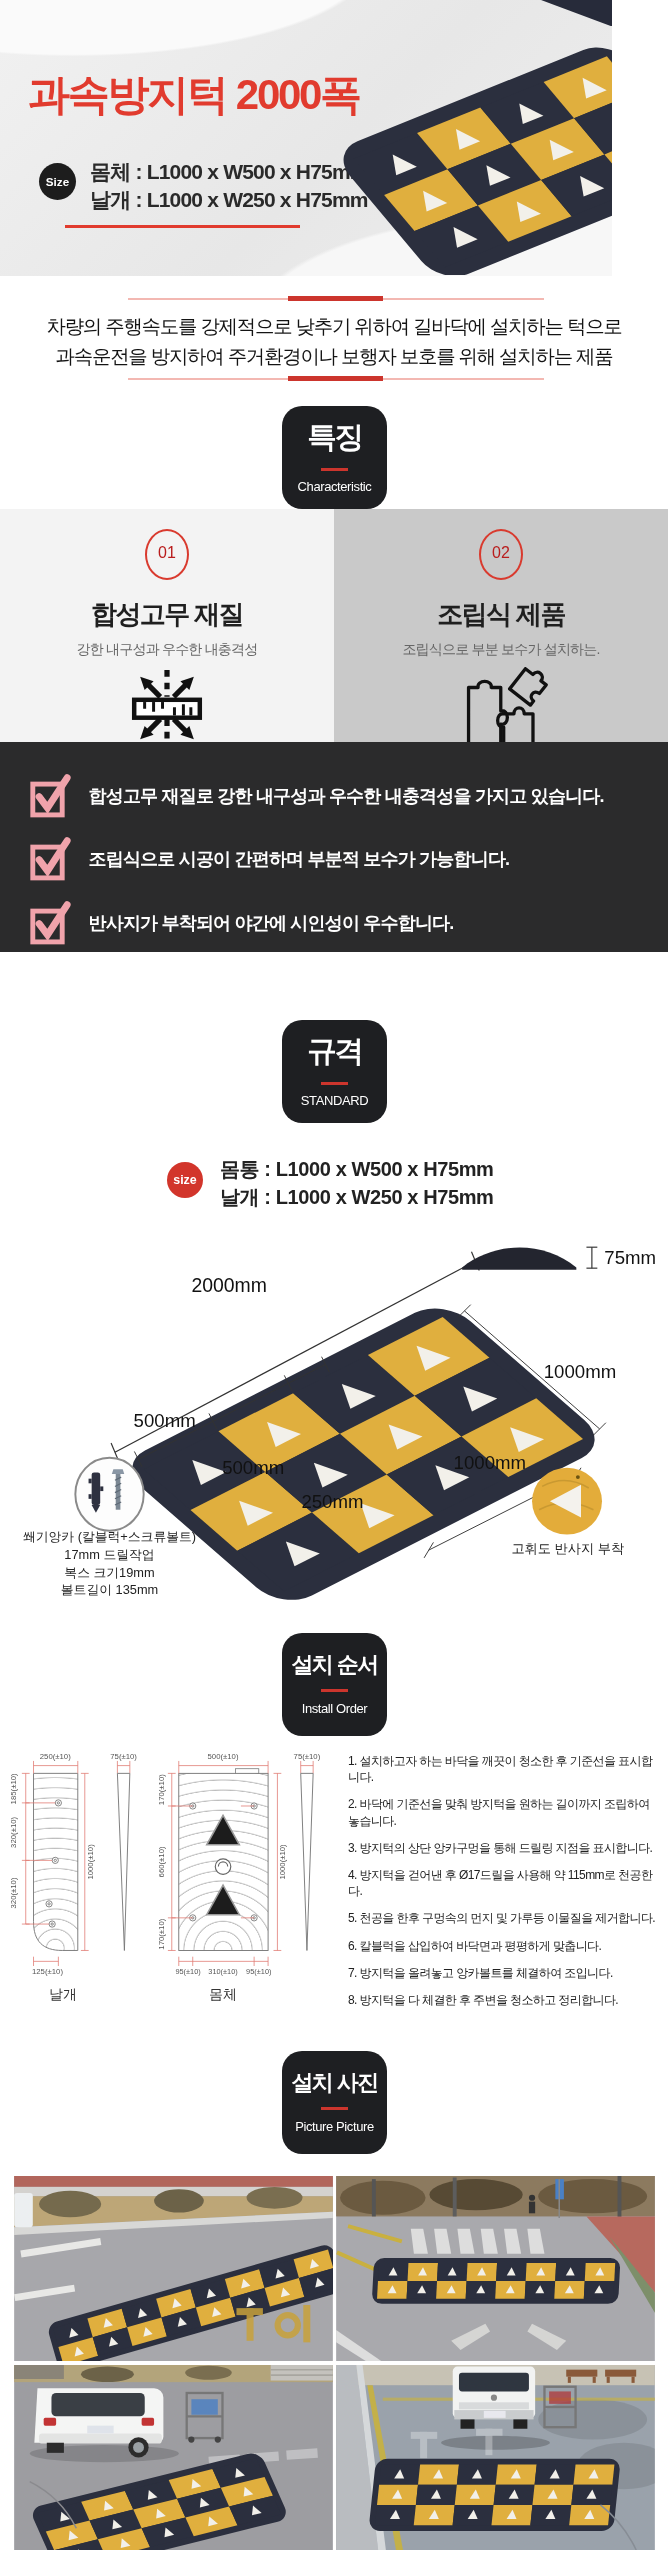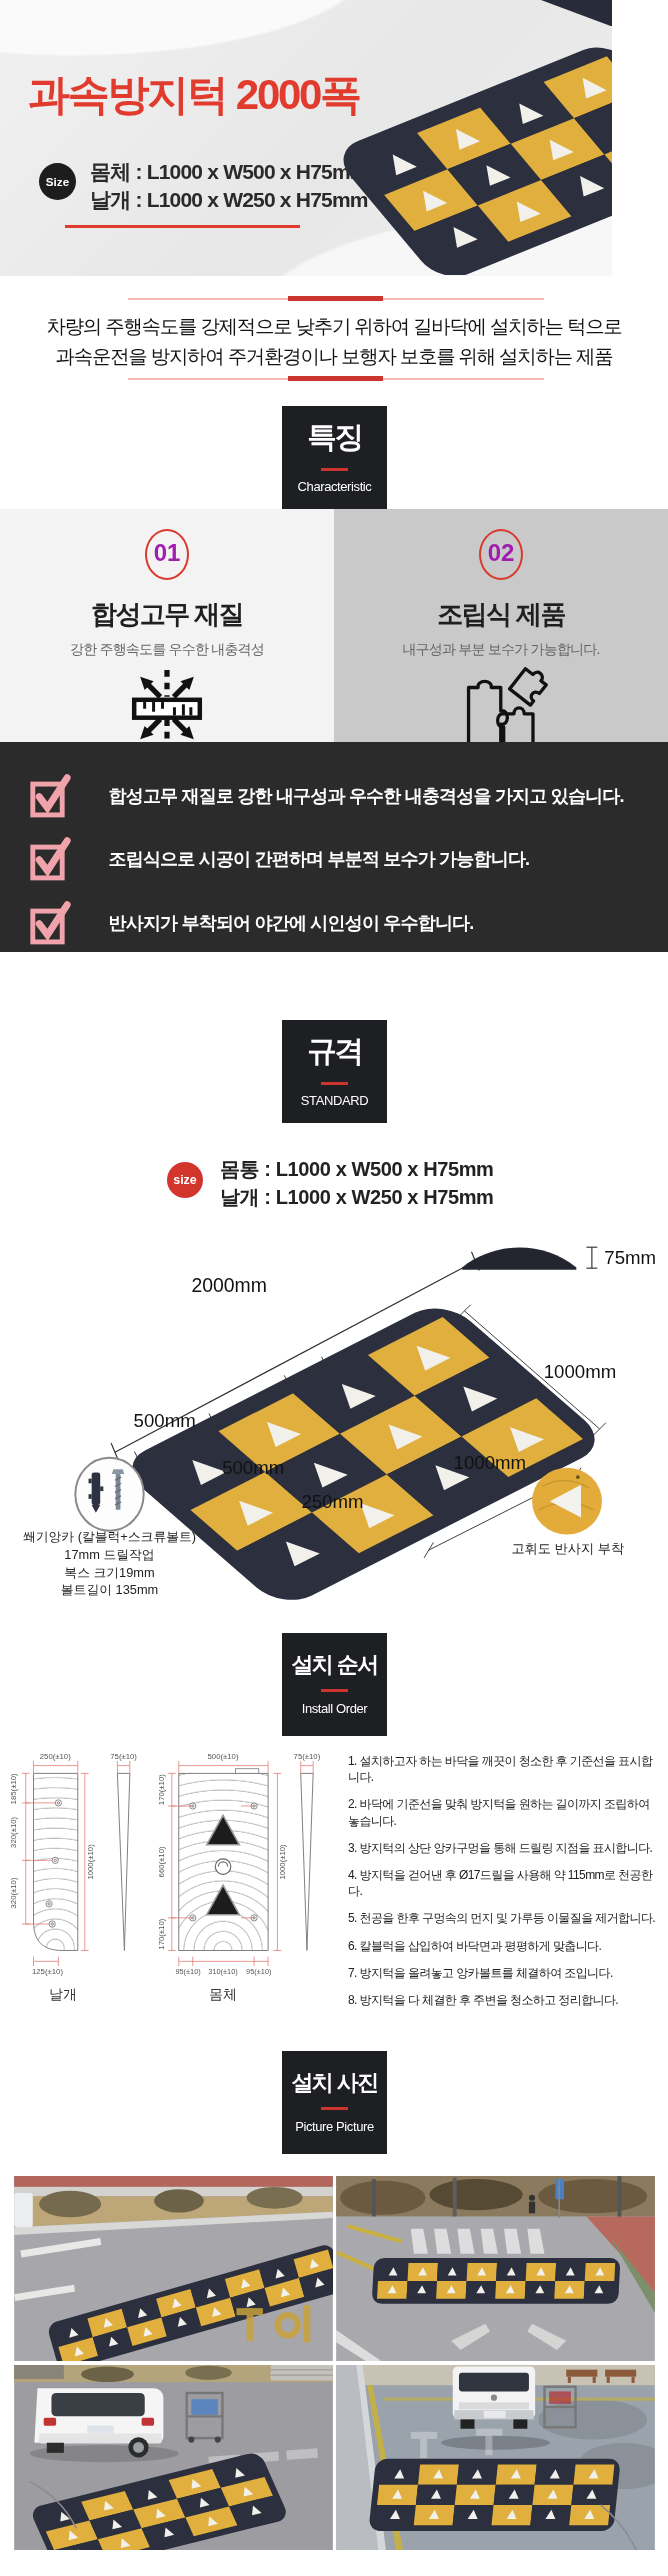--- a/index.html
+++ b/index.html
@@ -22,41 +22,41 @@
   .size-underline{position:absolute;left:65px;top:225px;width:235px;height:3.1px;background:#e13b2e;}
   .hero-bump{position:absolute;left:311px;top:19.4px;}
 
   
   .divider{position:absolute;left:128px;width:416px;height:1.6px;background:#f3b8b2;}
   .divider-core{position:absolute;left:288px;width:95px;height:4.7px;background:#cc352d;}
   .intro{position:absolute;left:0;top:312px;width:668px;text-align:center;
     font-size:19.4px;font-weight:400;color:#141414;line-height:29.5px;letter-spacing:-1.2px;}
 
   
-  .box{position:absolute;left:282px;width:105px;height:103px;background:#1e1f22;color:#fff;text-align:center;}
+  .box{position:absolute;left:282px;width:105px;height:103px;background:#1e1f22;color:#fff;text-align:center;border-radius:20px;}
   .box .kr{font-size:29.5px;font-weight:700;margin-top:11.7px;letter-spacing:-2.3px;}
   .box.small .kr{font-size:22px;margin-top:17px;letter-spacing:-1.6px;}
   .box .dash{width:26.4px;height:3.1px;background:#cc352d;margin:10px auto 8.5px auto;}
   .box.small .dash{margin-top:9.3px;}
   .box .en{font-size:13px;letter-spacing:-0.4px;}
 
   
   .features{position:absolute;left:0;top:509px;width:668px;height:233px;}
   .feat{position:absolute;top:0;width:334px;height:233px;text-align:center;}
   .feat.left{left:0;background:#f3f3f3;}
   .feat.right{left:334px;background:#c9c9c9;}
-  .num-circle{width:40px;height:47px;border:2.3px solid #d93a2e;border-radius:50%;color:#a21caf;
-    font-size:24px;font-weight:700;line-height:44px;margin:20px auto 0 auto;}
+  .num-circle{width:40px;height:47px;border:2.3px solid #d93a2e;border-radius:50%;color:#b91c1c;
+    font-size:16px;font-weight:400;line-height:44px;margin:20px auto 0 auto;}
   .feat-title{font-size:26px;font-weight:800;color:#1f1f1f;margin-top:17px;letter-spacing:-1.6px;text-align:center;}
   .feat-desc{font-size:14px;color:#666;margin-top:9.3px;letter-spacing:-0.8px;}
   .feat-icon{margin-top:7.8px;}
 
   
   .checklist{position:absolute;left:0;top:742px;width:668px;height:210px;background:#2b2b2c;}
-  .check-item{position:absolute;left:29.5px;display:flex;align-items:center;gap:20px;}
+  .check-item{position:absolute;left:29.5px;display:flex;align-items:center;}
   .check-text{margin-left:17px;color:#fff;font-size:18px;font-weight:700;letter-spacing:-0.8px;white-space:nowrap;}
 
   
   .std-size{position:absolute;left:167px;top:1155px;display:flex;align-items:flex-start;}
   .std-badge{width:36px;height:36px;border-radius:50%;background:#d2352b;color:#fff;font-size:12.4px;font-weight:700;
     display:flex;align-items:center;justify-content:center;margin-top:7px;flex:0 0 auto;}
   .std-lines{margin-left:17px;font-size:20px;font-weight:700;color:#222;line-height:28px;letter-spacing:-0.4px;white-space:nowrap;}
 
   .diagram{position:absolute;left:0;top:1236px;}
   .drawings{position:absolute;left:3.9px;top:1750px;}
@@ -127,21 +127,21 @@
   <div class="box" style="top:406px">
     <div class="kr">특징</div>
     <div class="dash"></div>
     <div class="en">Characteristic</div>
   </div>
 
   <div class="features">
     <div class="feat left">
       <div class="num-circle">01</div>
       <div class="feat-title">합성고무 재질</div>
-      <div class="feat-desc">강한 주행속도를 우수한 내충격성</div>
+      <div class="feat-desc">강한 내구성과 우수한 내충격성</div>
       <div class="feat-icon">
         <svg width="90" height="82" viewBox="0 0 120 110">
           <g stroke="#111" fill="none">
             <line x1="60" y1="4" x2="60" y2="40" stroke-width="7" stroke-dasharray="9 8"></line>
             <line x1="60" y1="70" x2="60" y2="108" stroke-width="7" stroke-dasharray="9 8"></line>
             <line x1="51" y1="40" x2="34" y2="23" stroke-width="7"></line>
             <line x1="69" y1="40" x2="86" y2="23" stroke-width="7"></line>
             <line x1="51" y1="70" x2="34" y2="87" stroke-width="7"></line>
             <line x1="69" y1="70" x2="86" y2="87" stroke-width="7"></line>
             <rect x="16" y="44" width="88" height="24" stroke-width="6" fill="#fff"></rect>
@@ -155,21 +155,21 @@
           <polygon points="24,13 42,19 30,31" fill="#111"></polygon>
           <polygon points="96,13 78,19 90,31" fill="#111"></polygon>
           <polygon points="24,97 42,91 30,79" fill="#111"></polygon>
           <polygon points="96,97 78,91 90,79" fill="#111"></polygon>
         </svg>
       </div>
     </div>
     <div class="feat right">
       <div class="num-circle">02</div>
       <div class="feat-title">조립식 제품</div>
-      <div class="feat-desc">내구성과 부분 보수가 가능합니다.</div>
+      <div class="feat-desc">조립식으로 부분 보수가 설치하는.</div>
       <div class="feat-icon">
         <svg width="93" height="82" viewBox="0 0 126 112">
           <g fill="none" stroke="#111" stroke-width="4.5" stroke-linejoin="round">
             <path d="M18,28 h13 c-2,-11 20,-11 18,0 h13 v32 c12,-3 12,21 0,18 v30 h-44 z"></path>
             <path d="M66,108 v-26 c-12,3 -12,-21 0,-18 v-? z" visibility="hidden"></path>
             <path d="M66,64 h14 c0,-11 14,-11 14,0 h12 v44 h-40 v-26 c-11,2 -11,-20 0,-18 z"></path>
             <g transform="rotate(38 100 26)">
               <path d="M82,10 h13 c0,-10 14,-10 14,0 h9 v15 c-10,0 -10,13 0,13 v7 h-36 z"></path>
             </g>
           </g>

